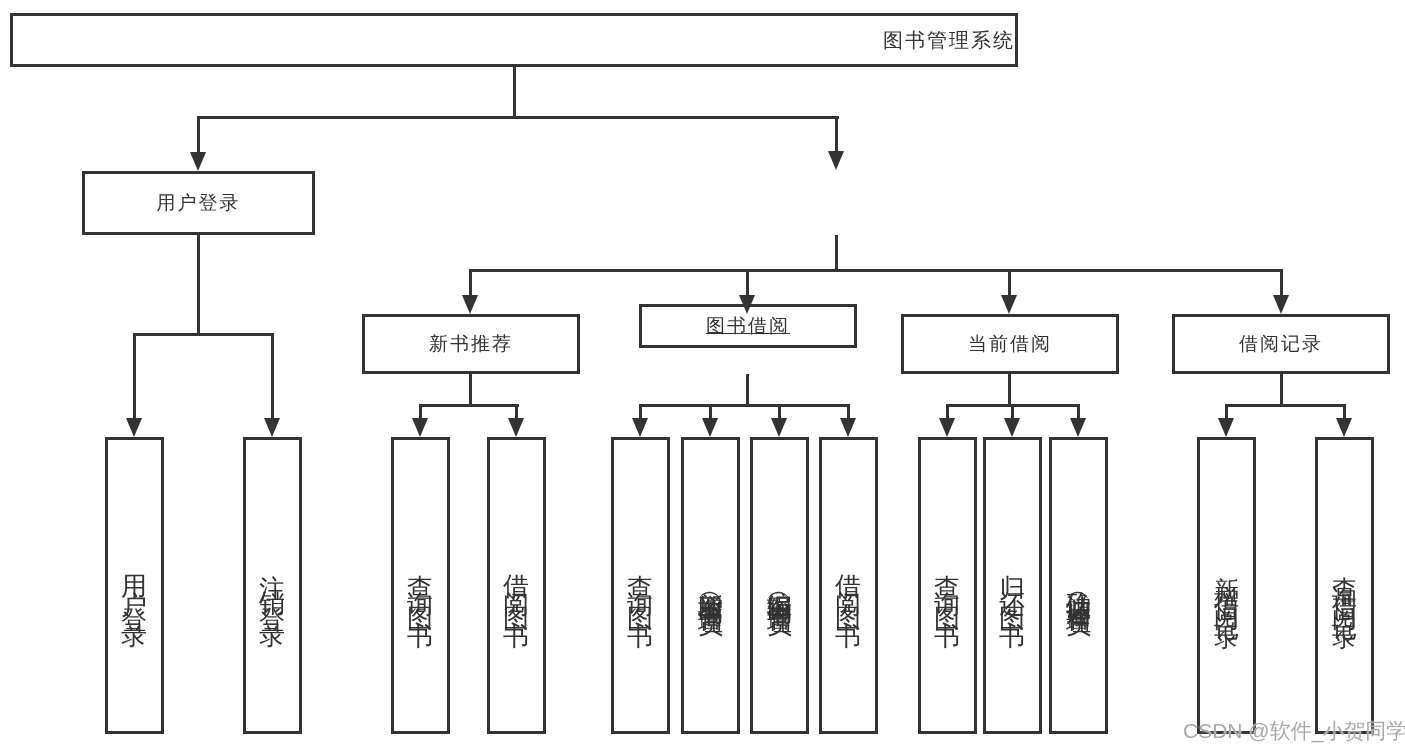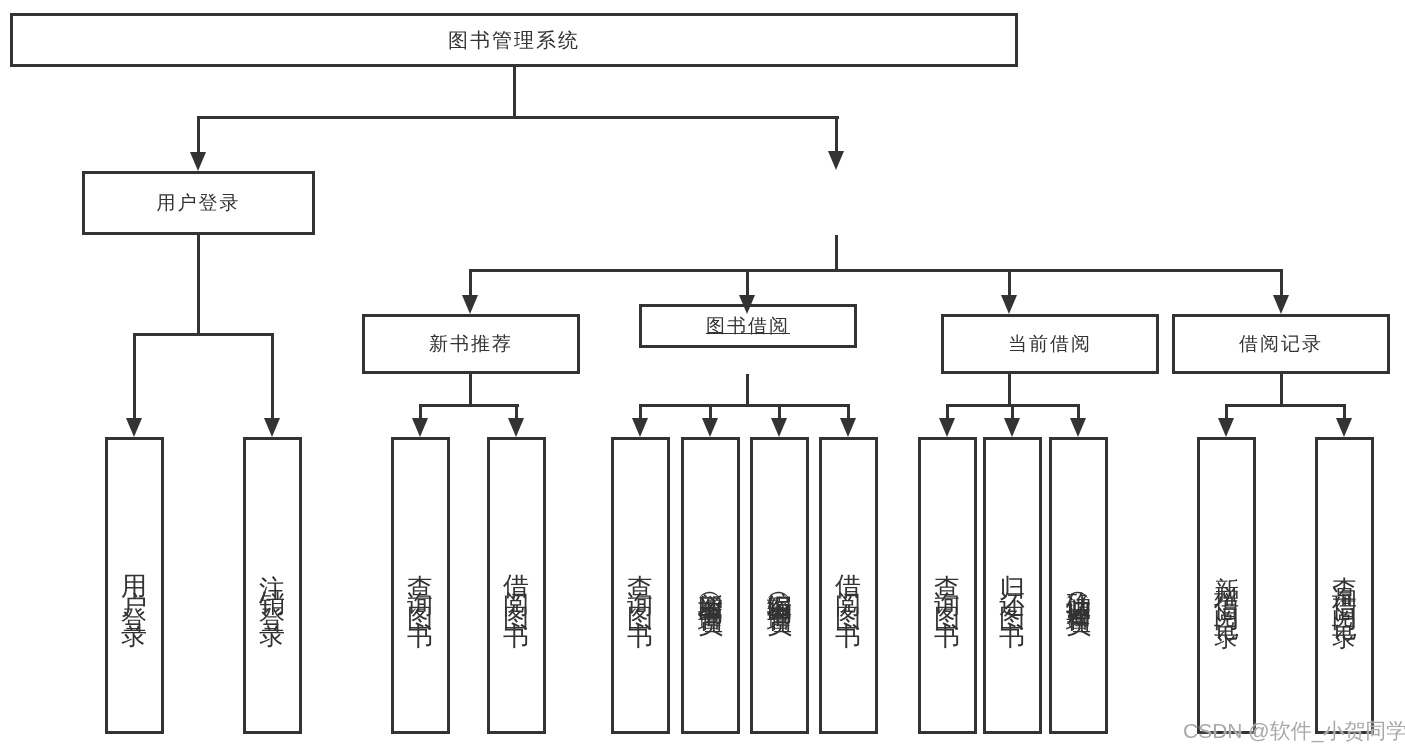--- a/index.html
+++ b/index.html
@@ -16,21 +16,21 @@
     border:3px solid #333;
     background:#fff;
     box-sizing:border-box;
     display:flex;
     align-items:center;
     justify-content:center;
     text-align:center;
     color:#333;
   }
   .node.hbox{ font-size:19px; letter-spacing:2px; }
-  .node.rootbox{ font-size:20px; letter-spacing:2px; }
+  .node.rootbox{ font-size:20px; letter-spacing:2px;justify-content:flex-end; }
   .node.tall{
     width:59px;height:297px;top:437px;
     font-size:26px;
   }
   .node.tall .vtext{
     writing-mode:vertical-rl;
     text-orientation:mixed;
     letter-spacing:16px;
     line-height:1;
     white-space:nowrap;
@@ -72,21 +72,21 @@
 
 
   <div class="node hbox" style="left:362px;top:314px;width:218px;height:60px;">
     <span>新书推荐</span>
   </div>
 
   <div class="node hbox" style="left:639px;top:304px;width:218px;height:44px;text-decoration:underline;">
     <span>图书借阅</span>
   </div>
 
-  <div class="node hbox" style="left:901px;top:314px;width:218px;height:60px;margin-left:40px;">
+  <div class="node hbox" style="left:901px;top:314px;width:218px;height:60px;">
     <span>当前借阅</span>
   </div>
 
   <div class="node hbox" style="left:1172px;top:314px;width:218px;height:60px;">
     <span>借阅记录</span>
   </div>
 
   <div class="node tall" style="left:105px;">
     <span class="vtext">用户登录</span>
   </div>

